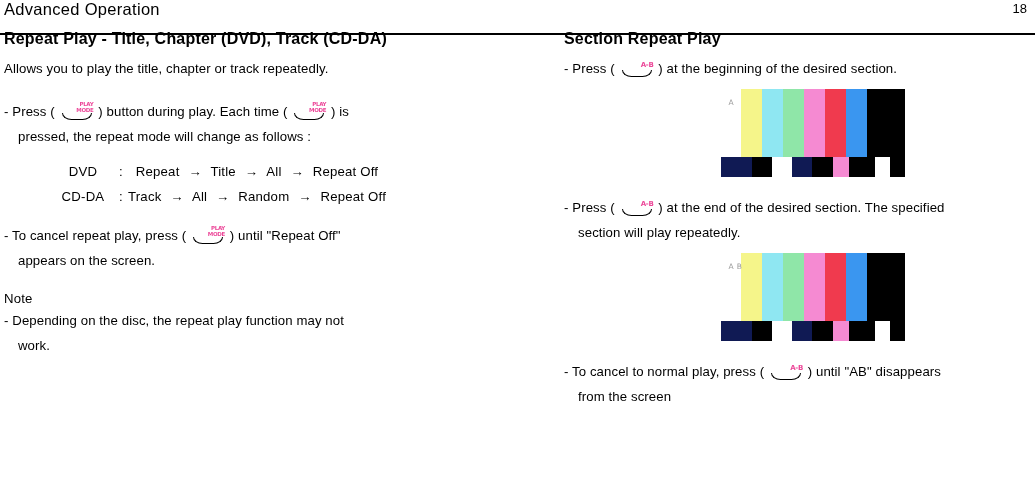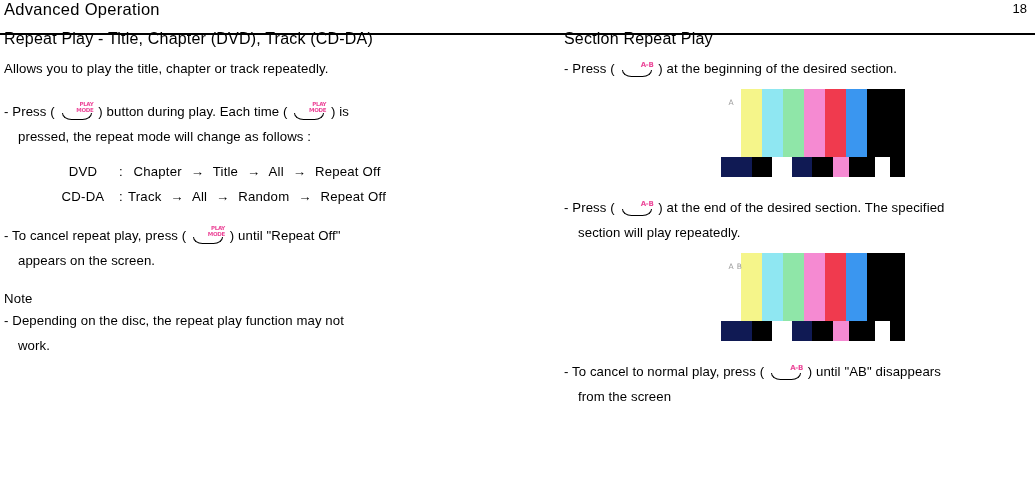--- a/index.html
+++ b/index.html
@@ -50,21 +50,21 @@
   }
   .col-right {
     position: absolute;
     left: 564px;
     top: 30px;
     width: 497px;
   }
 
   h2.section-title {
     font-size: 16px;
-    font-weight: normal;
+    font-weight: bold;
     margin: 0 0 8px 0;
     letter-spacing: 0.2px;
     white-space: nowrap;
   }
 
   p.body-line,
   div.body-line {
     font-size: 13.2px;
     line-height: 25px;
     margin: 0;
@@ -247,21 +247,21 @@
     <span>) is</span>
   </div>
   <div class="body-line" style="padding-left:14px;">pressed, the repeat mode will change as follows :</div>
 
   <table class="mode-table">
     <tbody>
         <tr>
       <td class="mode-name">DVD</td>
       <td class="mode-colon">:</td>
       <td class="mode-seq">
-        <span>Chapter</span>
+        <span>Repeat</span>
         <span class="arrow">→</span>
         <span>Title</span>
         <span class="arrow">→</span>
         <span>All</span>
         <span class="arrow">→</span>
         <span>Repeat Off</span>
       </td>
     </tr>
     <tr>
       <td class="mode-name">CD-DA</td>

